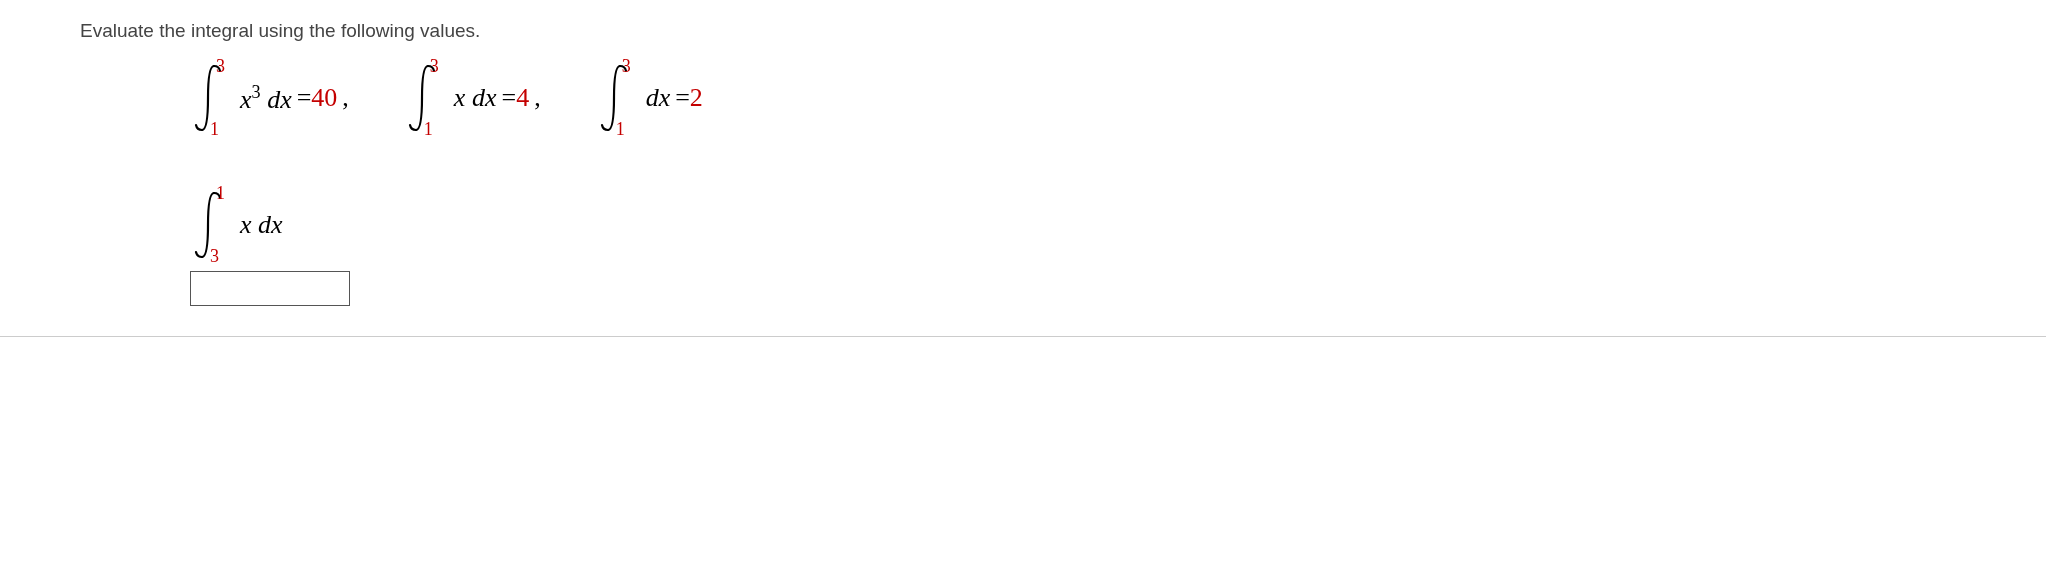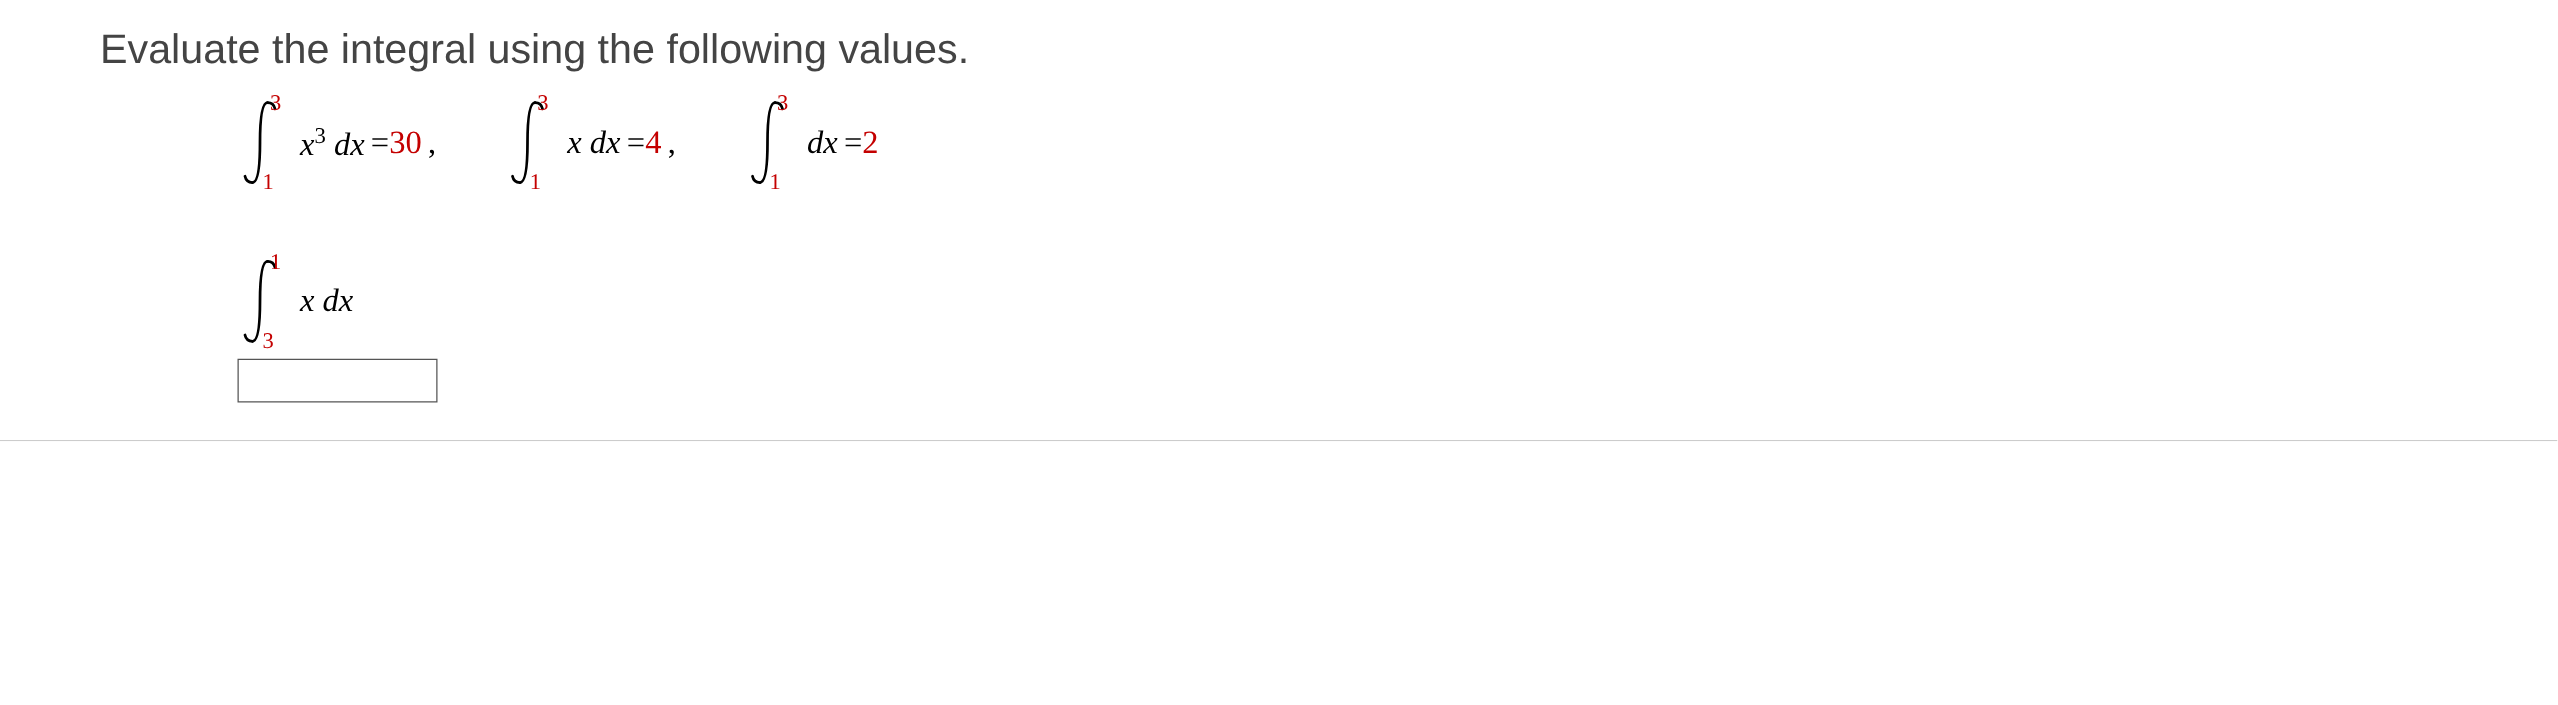--- a/index.html
+++ b/index.html
@@ -10,21 +10,21 @@
     body {
       font-family: Arial, Helvetica, sans-serif;
       background: #ffffff;
       padding: 20px 0 0 0;
     }
     .container {
       padding: 0 80px 30px 80px;
       border-bottom: 1px solid #ccc;
     }
     .question-text {
-      font-size: 33px;
+      font-size: 19px;
       color: #444;
       margin-bottom: 20px;
     }
     .equations-row {
       display: flex;
       padding-left: 110px;
       gap: 55px;
       margin-bottom: 55px;
     }
     .integral-expr {
@@ -105,21 +105,21 @@
         <svg viewBox="0 0 36 72">
           <path d="M 24 4 Q 29 4 30 9" stroke="#000" stroke-width="2.2" fill="none" stroke-linecap="round"></path>
           <path d="M 24 4 Q 18 4 18 36 Q 18 68 12 68" stroke="#000" stroke-width="2.2" fill="none" stroke-linecap="round"></path>
           <path d="M 12 68 Q 7 68 6 63" stroke="#000" stroke-width="2.2" fill="none" stroke-linecap="round"></path>
         </svg>
         <span class="limit-upper">3</span>
         <span class="limit-lower">1</span>
       </span>
       <span class="integrand"><span>x</span><sup>3</sup><span> dx</span></span>
       <span class="equals-part"> = </span>
-      <span class="red-num">30</span>
+      <span class="red-num">40</span>
         <span class="equals-part">,</span>
     </div>
 
     <div class="integral-expr">
       <span class="integral-sign">
         <svg viewBox="0 0 36 72">
           <path d="M 24 4 Q 29 4 30 9" stroke="#000" stroke-width="2.2" fill="none" stroke-linecap="round"></path>
           <path d="M 24 4 Q 18 4 18 36 Q 18 68 12 68" stroke="#000" stroke-width="2.2" fill="none" stroke-linecap="round"></path>
           <path d="M 12 68 Q 7 68 6 63" stroke="#000" stroke-width="2.2" fill="none" stroke-linecap="round"></path>
         </svg>

